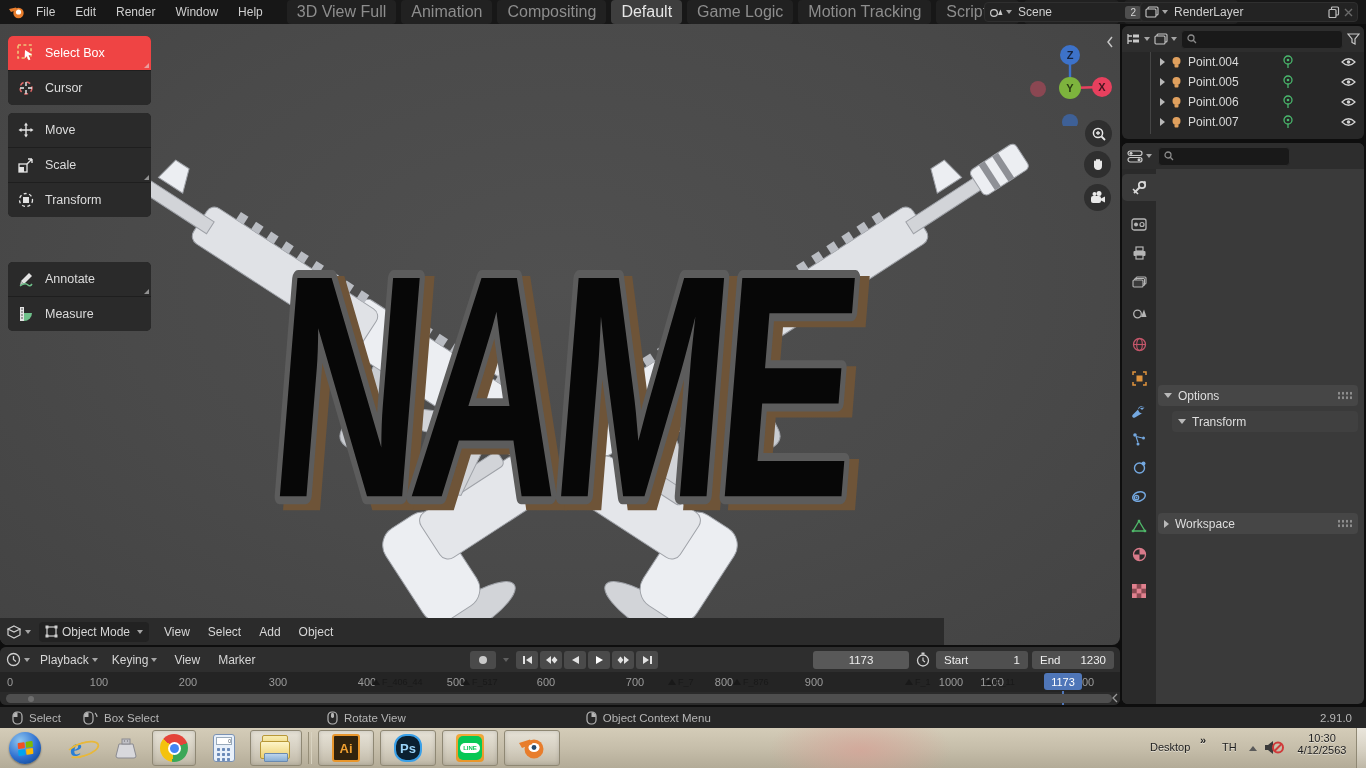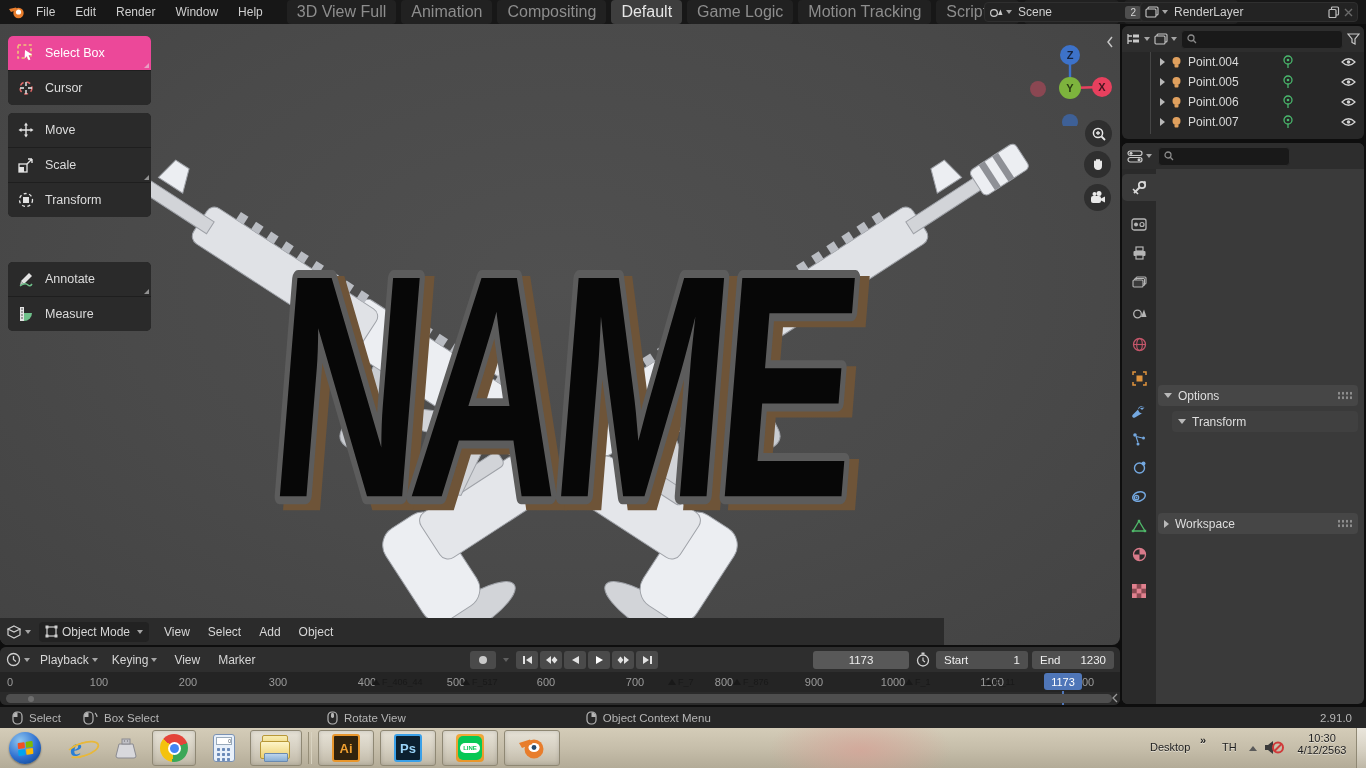--- a/index.html
+++ b/index.html
@@ -16,21 +16,21 @@
   .wtab.active{background:#3e3e3e;color:#e6e6e6}
   .idwidget{position:absolute;top:2px;height:20px;background:#232323;border:1px solid #2f2f2f;border-radius:4px;display:flex;align-items:center;padding:0 4px;box-sizing:border-box}
   .badge{background:#4e4e4e;color:#d5d5d5;font-size:10px;border-radius:3px;padding:1px 5px;margin:0 3px}
   
   #viewport{left:0;top:24px;width:1120px;height:621px;border-radius:0 0 8px 8px;overflow:hidden;
     background:radial-gradient(ellipse at 50% 42%,#505050 0%,#4a4a4a 55%,#434343 100%)}
   .toolgroup{position:absolute;left:8px;width:143px;background:#1e1e1e;border-radius:5px;overflow:hidden}
   .toolbtn{height:34px;background:rgba(43,43,43,.96);display:flex;align-items:center;gap:10px;padding-left:9px;
     font-size:12.5px;color:#dcdcdc;position:relative;margin-bottom:1px}
   .toolbtn:last-child{margin-bottom:0}
-  .toolbtn.active{background:#ec4899;color:#fff}
+  .toolbtn.active{background:#ef4444;color:#fff}
   .subtri{position:absolute;right:2px;bottom:2px;width:0;height:0;border-left:5px solid transparent;border-bottom:5px solid rgba(230,230,230,.55)}
   .navbtn{position:absolute;width:27px;height:27px;border-radius:50%;background:rgba(28,28,28,.55);display:flex;align-items:center;justify-content:center}
   
   #vpheader{position:absolute;left:0;top:594px;width:944px;height:27px;background:#2b2b2b;display:flex;align-items:center;font-size:12px;color:#d6d6d6}
   .pill{background:#222;border-radius:4px;height:20px;display:flex;align-items:center;padding:0 6px;gap:4px}
   .hmenu{padding:0 9px;color:#d6d6d6}
   
   #outliner{left:1122px;top:26px;width:242px;height:113px;background:#272727;border-radius:6px;overflow:hidden}
   .ol-header{height:26px;background:#2d2d2d;display:flex;align-items:center;padding:0 4px;gap:4px}
   .search{background:#191919;border:1px solid #2d2d2d;border-radius:4px;height:17px;display:flex;align-items:center;padding:0 5px;gap:4px;flex:1}
@@ -656,21 +656,21 @@
     <span class="tick" style="left:10px">0</span>
     <span class="tick" style="left:99px">100</span>
     <span class="tick" style="left:188px">200</span>
     <span class="tick" style="left:278px">300</span>
     <span class="tick" style="left:367px">400</span>
     <span class="tick" style="left:456px">500</span>
     <span class="tick" style="left:546px">600</span>
     <span class="tick" style="left:635px">700</span>
     <span class="tick" style="left:724px">800</span>
     <span class="tick" style="left:814px">900</span>
-    <span class="tick" style="left:893px">1000</span>
+    <span class="tick" style="left:951px">1000</span>
     <span class="tick" style="left:992px">1100</span>
     <span class="tick" style="left:1082px">1200</span>
     <span class="marker" style="left:372px">
         <span class="mtri"></span>
         <span>F_406_44</span>
       </span>
     <span class="marker" style="left:462px">
         <span class="mtri"></span>
         <span>F_517</span>
       </span>
@@ -780,21 +780,21 @@
     </div>
   </div>
   <div style="position:absolute;left:308px;top:4px;width:1px;height:32px;background:#968e78"></div>
   <div style="position:absolute;left:311px;top:4px;width:1px;height:32px;background:#d8d2c0"></div>
   <div class="tbtn boxed" style="left:318px;width:56px">
     <div style="width:28px;height:28px;background:#31230e;border:2px solid #e8962c;border-radius:3px;display:flex;align-items:center;justify-content:center;box-sizing:border-box">
       <span style="font-size:13px;font-weight:bold;color:#f0a030">Ai</span>
     </div>
   </div>
   <div class="tbtn boxed" style="left:380px;width:56px">
-    <div style="width:28px;height:28px;background:#0b2030;border:2px solid #3aa0e8;border-radius:3px;display:flex;align-items:center;justify-content:center;box-sizing:border-box">
+    <div style="width:28px;height:28px;background:#0b2030;border:2px solid #3aa0e8;border-radius:12px;display:flex;align-items:center;justify-content:center;box-sizing:border-box">
       <span style="font-size:13px;font-weight:bold;color:#9ad4f8">Ps</span>
     </div>
   </div>
   <div class="tbtn boxed" style="left:442px;width:56px">
     <div style="width:28px;height:28px;background:linear-gradient(#f0a83a,#e8962c);border-radius:4px;display:flex;align-items:center;justify-content:center">
       <div style="width:24px;height:24px;background:#06c755;border-radius:5px;display:flex;align-items:center;justify-content:center">
         <span style="background:#fff;border-radius:5px;padding:2px 3px;font-size:6px;font-weight:bold;color:#06c755">LINE</span>
       </div>
     </div>
   </div>

